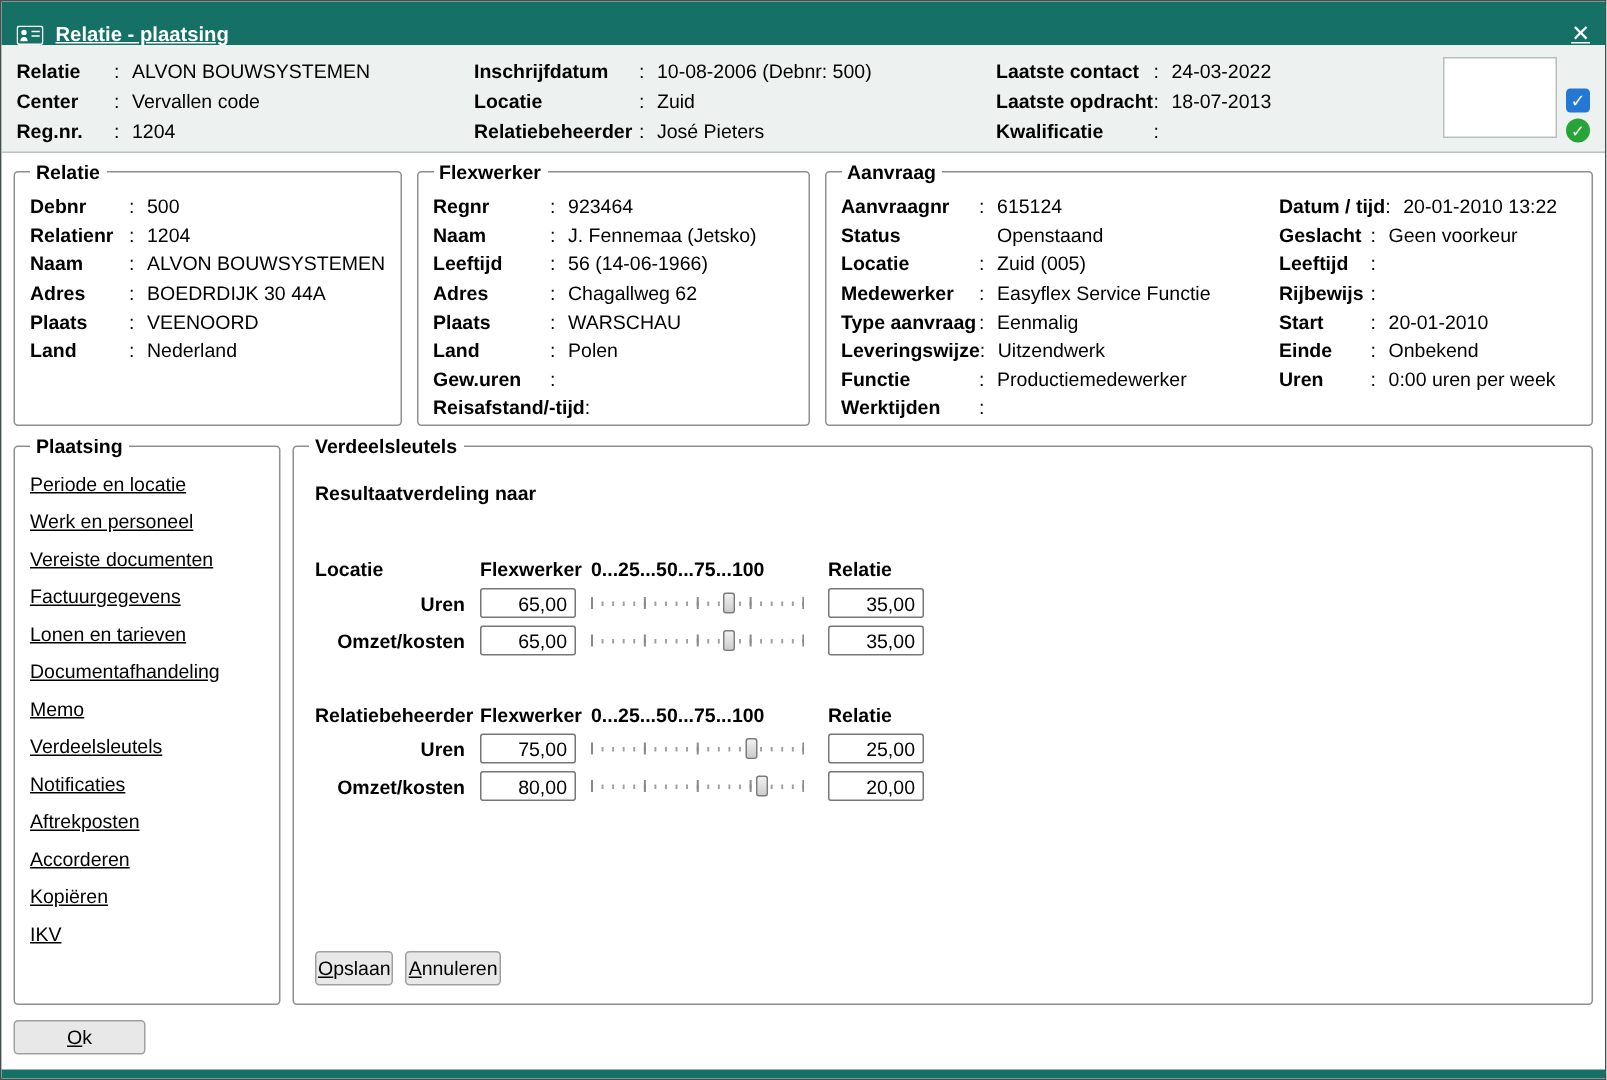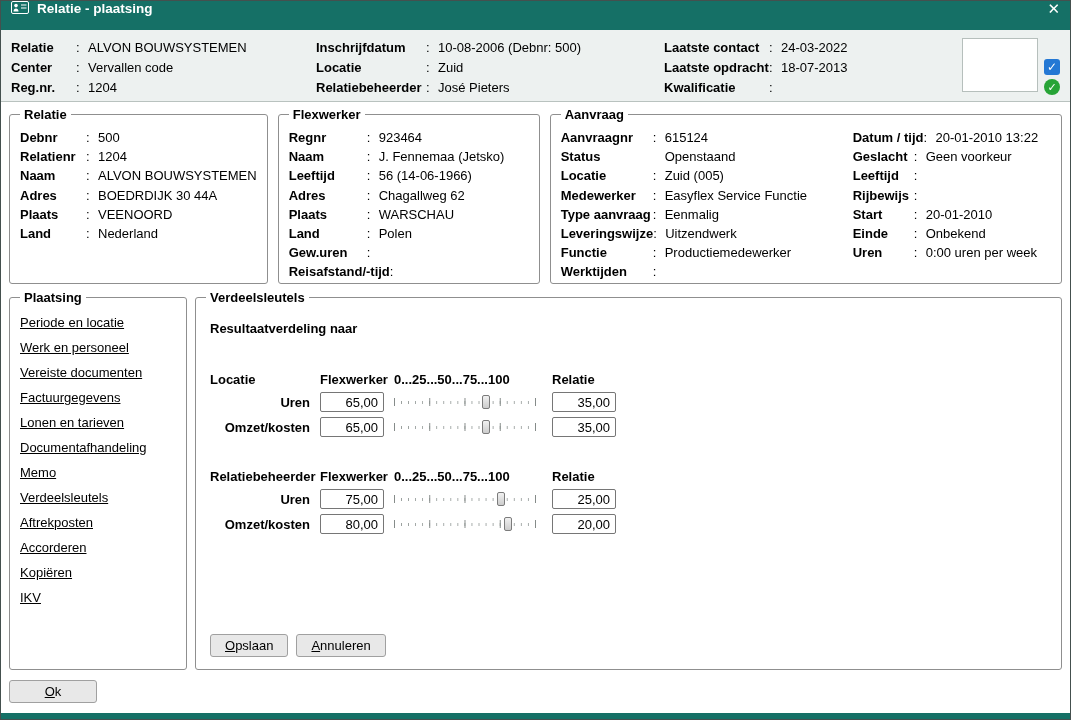--- a/index.html
+++ b/index.html
@@ -15,22 +15,23 @@
     background: #fff;
     border: 1px solid #44504e;
     display: flex; flex-direction: column;
     overflow: hidden;
   }
   
   .titlebar {
     height: 29px; flex: 0 0 29px;
     background: var(--titlebar, #157066);
     color: #fff;
-    display: flex; align-items: flex-start; gap: 8px;
+    display: flex; align-items: flex-end; gap: 8px;
     padding: 0 10px;
+    text-decoration: underline;
   }
   .titlebar .title { font-weight: bold; font-size: 13.5px; }
   .titlebar .close { margin-left: auto; font-size: 15px; font-weight: bold; cursor: pointer; line-height: 1; }
   
   .header {
     background: var(--header_bg, #edf1f0);
     border-bottom: 1px solid #b9c2bf;
     padding: 8px 10px 6px;
     display: flex;
     height: 72px; flex: 0 0 72px;
@@ -113,21 +114,21 @@
     border-right: 1px solid #858b89;
   }
   .vd-slider .thumb {
     position: absolute; top: 2px; width: 8px; height: 14px;
     background: linear-gradient(#f1f1f1, #cccccc);
     border: 1px solid #7b7b7b; border-radius: 2px;
   }
   .vd-buttons { margin-top: auto; display: flex; gap: 8px; padding-bottom: 4px; }
   .btn {
     background: #e8e8e8; border: 1px solid #a0a0a0; border-radius: 3px;
-    padding: 3px 14px; font: inherit; font-size: 13px; cursor: pointer; color: #000;
+    padding: 3px 1px; font: inherit; font-size: 13px; cursor: pointer; color: #000;
   }
   .accel { text-decoration: underline; }
   .ok-row { margin-top: 10px; }
   .btn-ok { width: 88px; }
   .bottom-strip { height: 6px; flex: 0 0 6px; background: var(--titlebar, #157066); }
 </style>
 </head>
 <body>
 
 <div class="window">
@@ -378,20 +379,21 @@
       <fieldset class="fs-plaatsing">
         <legend>Plaatsing</legend>
         <div class="plink-row"><a class="plink">Periode en locatie</a></div>
         <div class="plink-row"><a class="plink">Werk en personeel</a></div>
         <div class="plink-row"><a class="plink">Vereiste documenten</a></div>
         <div class="plink-row"><a class="plink">Factuurgegevens</a></div>
         <div class="plink-row"><a class="plink">Lonen en tarieven</a></div>
         <div class="plink-row"><a class="plink">Documentafhandeling</a></div>
         <div class="plink-row"><a class="plink">Memo</a></div>
         <div class="plink-row"><a class="plink">Verdeelsleutels</a></div>
+        <div class="plink-row"><a class="plink">Notificaties</a></div>
         <div class="plink-row"><a class="plink">Aftrekposten</a></div>
         <div class="plink-row"><a class="plink">Accorderen</a></div>
         <div class="plink-row"><a class="plink">Kopiëren</a></div>
         <div class="plink-row"><a class="plink">IKV</a></div>
       </fieldset>
 
       <fieldset class="fs-verdeel">
         <legend>Verdeelsleutels</legend>
         <div class="vd-body">
           <div class="vd-heading">Resultaatverdeling naar</div>

